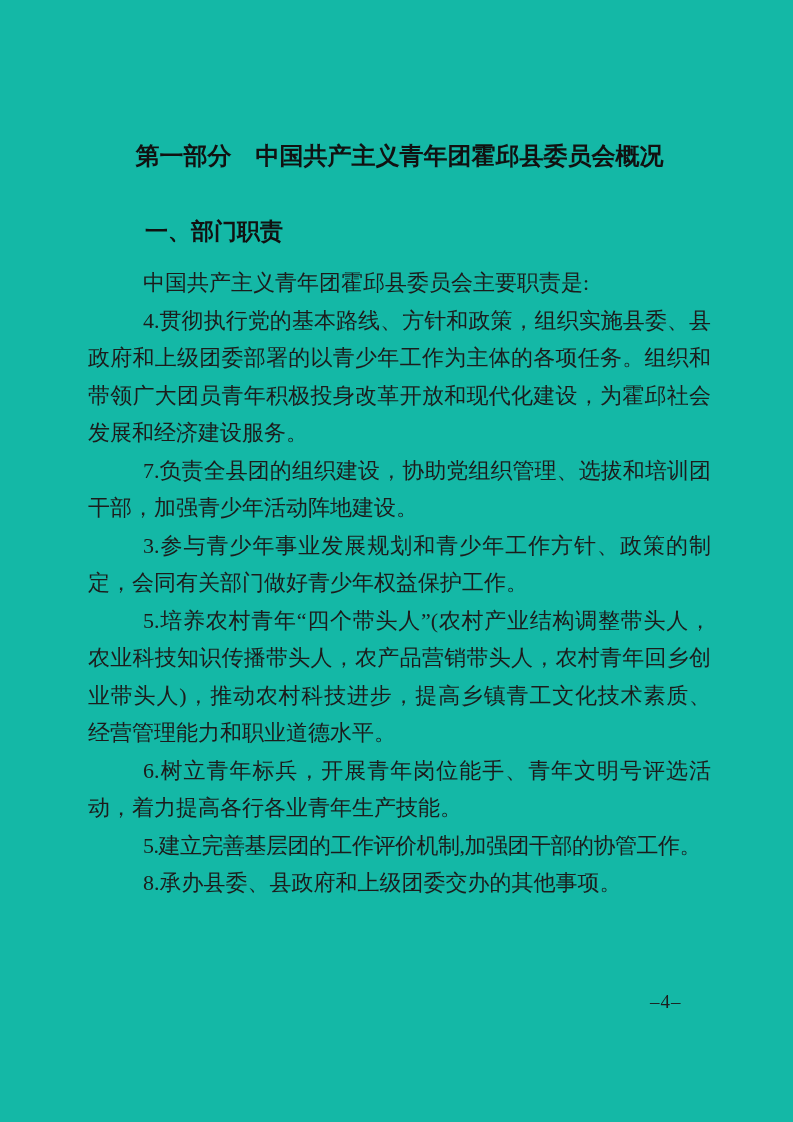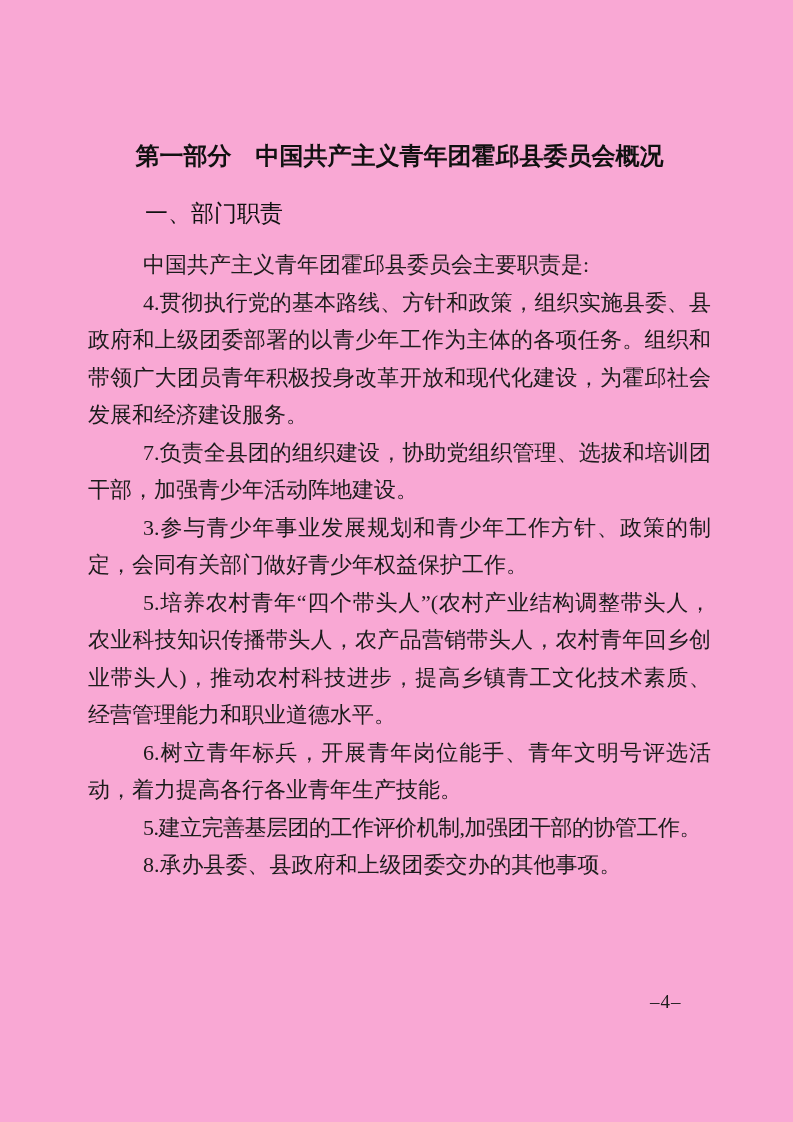--- a/index.html
+++ b/index.html
@@ -4,21 +4,21 @@
 <style>
   html, body {
     margin: 0;
     padding: 0;
     background: #ffffff;
   }
   .page {
     position: relative;
     width: 793px;
     height: 1122px;
-    background: #f9a8d4;
+    background: #14b8a6;
     overflow: hidden;
     color: #1c1c1c;
     font-family: "Liberation Serif", "DejaVu Serif", serif;
   }
   .content {
     position: absolute;
     left: 88px;
     top: 139px;
     width: 623px;
   }
@@ -26,23 +26,23 @@
     margin: 0;
     font-family: "Liberation Sans", "DejaVu Sans", sans-serif;
     font-weight: bold;
     font-size: 24px;
     line-height: 34px;
     text-align: center;
     white-space: nowrap;
     color: #111111;
   }
   .section-heading {
-    margin: 22px 0 0 57px;
+    margin: 40px 0 0 57px;
     font-family: "Liberation Sans", "DejaVu Sans", sans-serif;
-    font-weight: normal;
+    font-weight: bold;
     font-size: 23px;
     line-height: 36px;
     color: #111111;
   }
   .body-text {
     margin-top: 15px;
   }
   .para {
     margin: 0;
     font-size: 22px;

